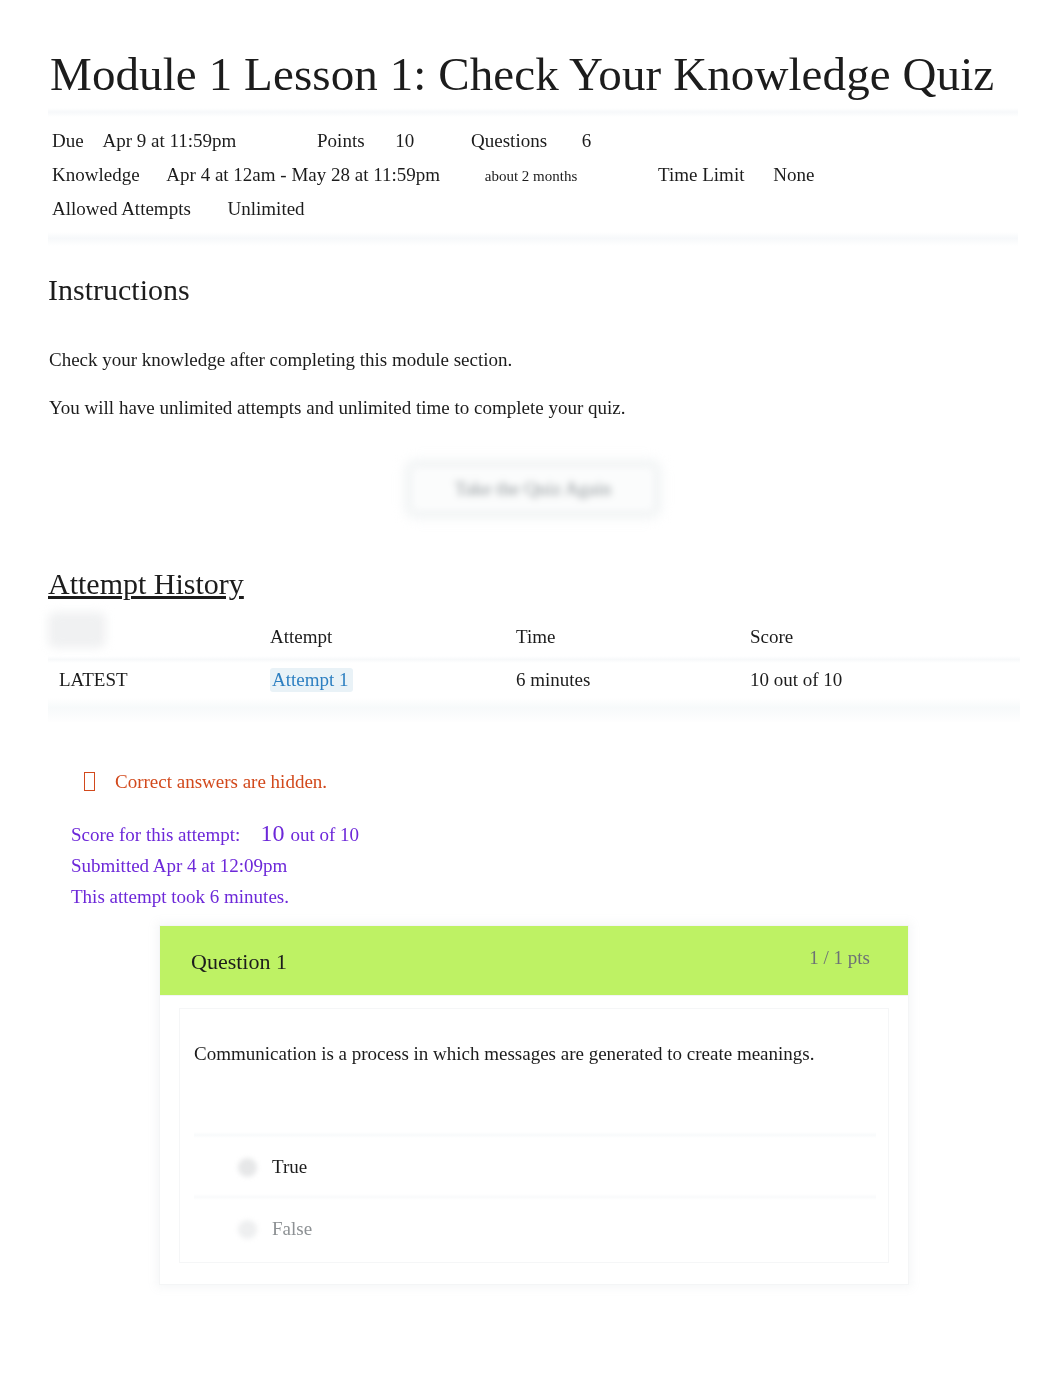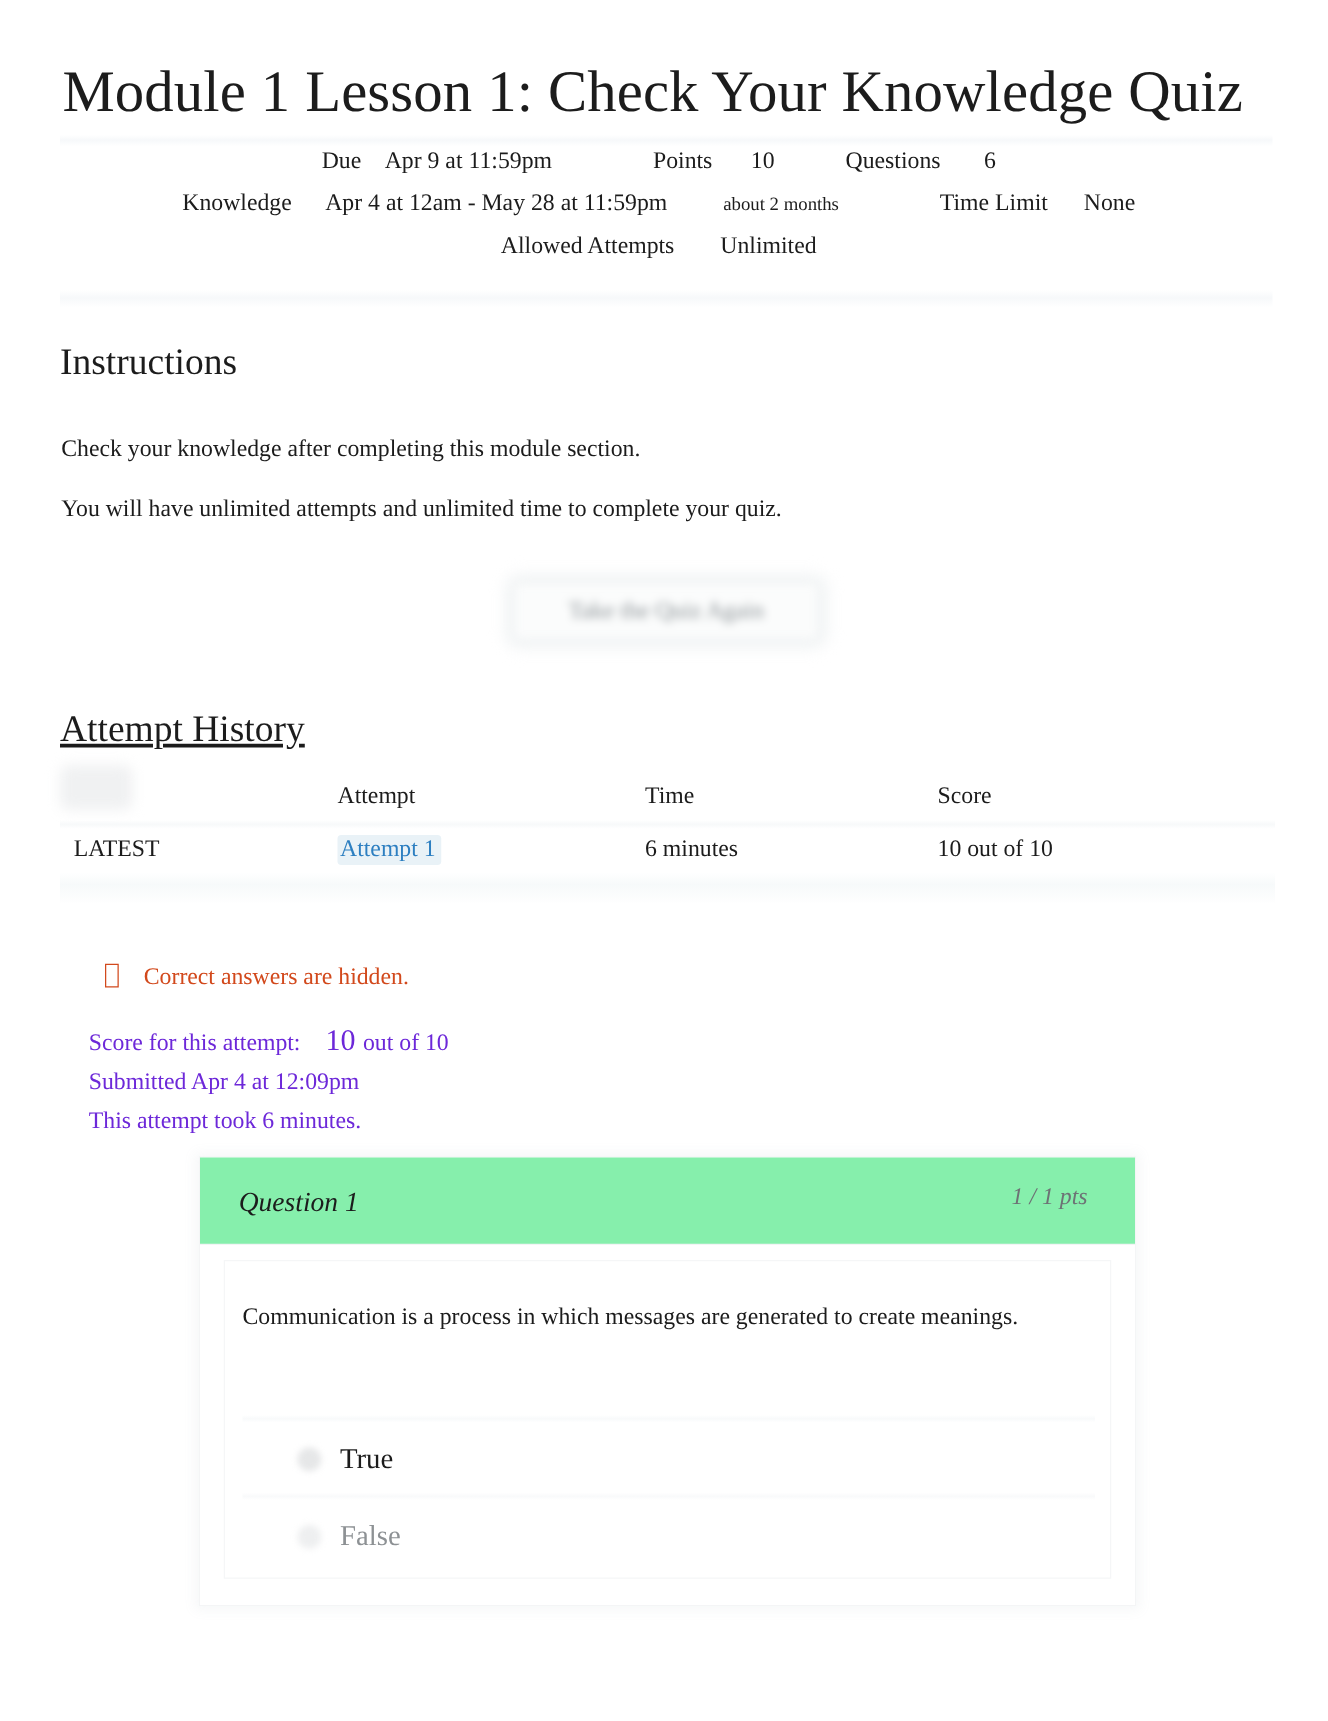--- a/index.html
+++ b/index.html
@@ -44,26 +44,25 @@
     height: 9px;
     background: linear-gradient(to bottom, rgba(250,251,252,0) 0%, rgba(246,248,250,0.95) 45%, rgba(250,251,252,0) 100%);
   }
   .hdr-rule.top { top: 108px; }
   .hdr-rule.bottom { top: 232px; height: 14px; }
 
   
   .meta {
     position: absolute;
     left: 52px;
-    top: 112px;
+    top: 124px;
     width: 950px;
     font-size: 19px;
     line-height: 34px;
     color: #1c1c1c;
-    text-align: center;
   }
   .meta-row {
     display: block;
     white-space: nowrap;
     height: 34px;
   }
   .meta-label { display: inline-block; }
   .meta-value { display: inline-block; }
 
   .sp-due-v   { margin-left: 14px; }
@@ -247,24 +246,23 @@
     box-shadow: 0 0 9px 3px rgba(245,247,248,0.95);
     filter: blur(0.35px);
     -webkit-filter: blur(0.35px);
   }
   .q-header {
     position: absolute;
     left: 0;
     top: 0;
     width: 748px;
     height: 70px;
-    background: #86efac;
+    background: #bef264;
     border-bottom: 1px solid #f3f4f5;
     box-sizing: border-box;
-    font-style: italic;
   }
   .q-name {
     position: absolute;
     left: 31px;
     top: 23px;
     font-size: 22px;
     color: #1c1c1c;
   }
   .q-pts {
     position: absolute;
@@ -331,21 +329,21 @@
     background: #e6e7e8;
     filter: blur(2.6px);
     -webkit-filter: blur(2.6px);
   }
   .radio.dim { background: #eeeff0; }
 
   .answer-label {
     position: absolute;
     left: 78px;
     top: 12px;
-    font-size: 23px;
+    font-size: 19px;
     line-height: 26px;
   }
   .answer-label.selected { color: #1c1c1c; }
   .answer-label.unselected { color: #8d9194; }
 </style>
 </head>
 <body>
 
 <div class="page">
 

